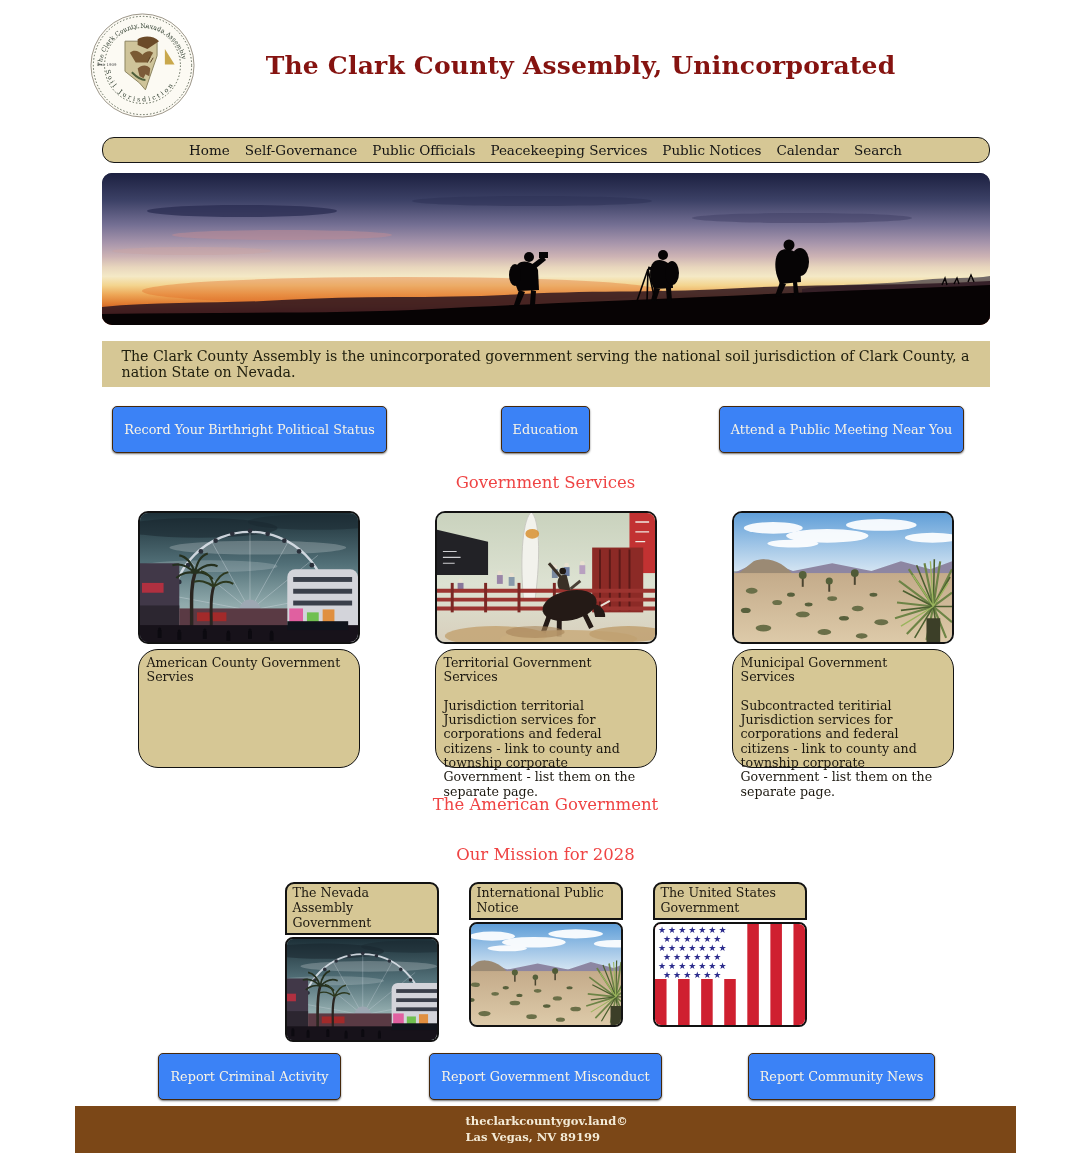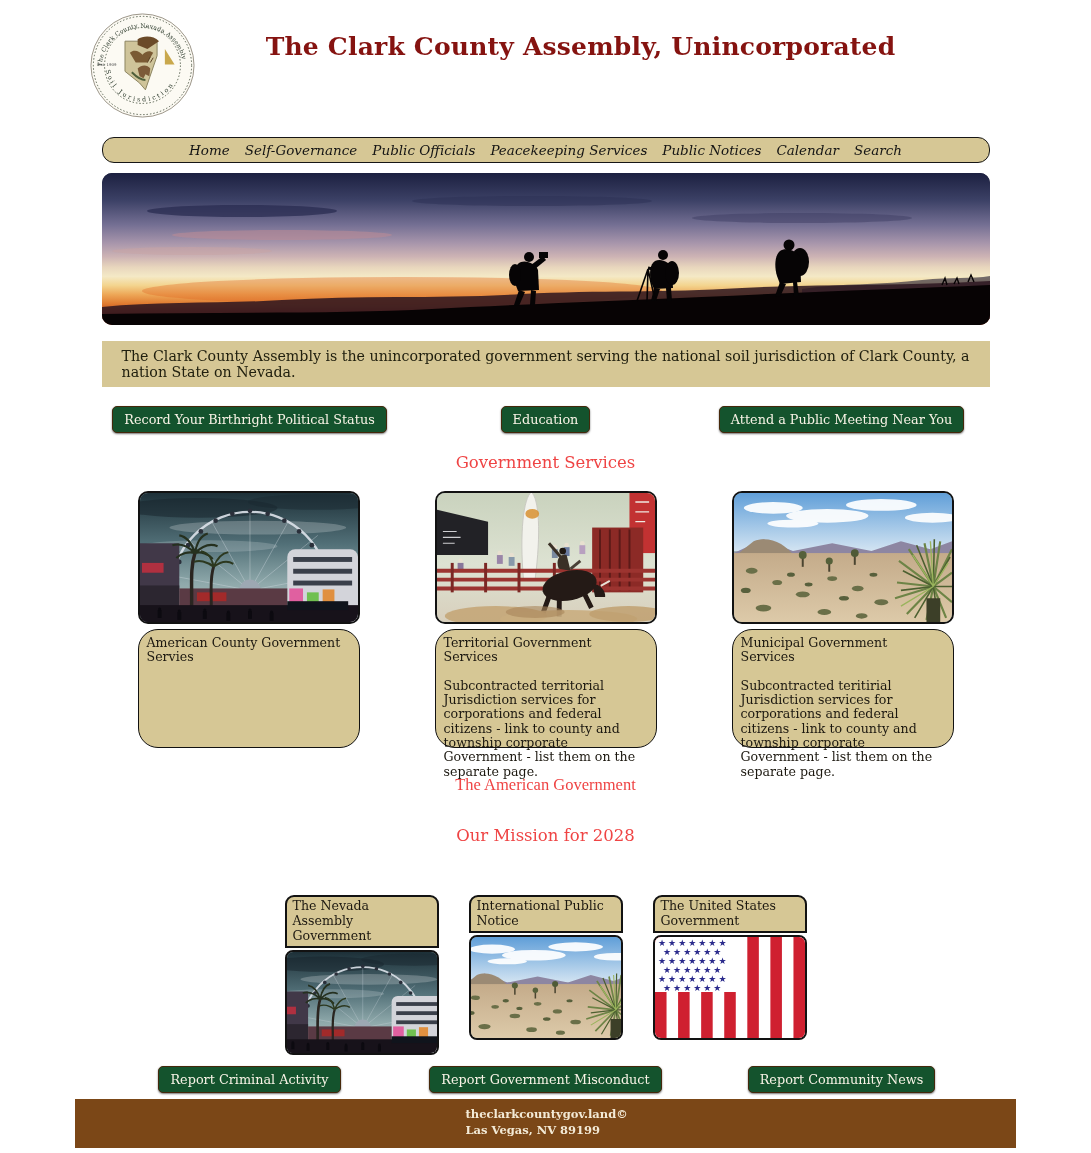--- a/index.html
+++ b/index.html
@@ -7,58 +7,57 @@
     width:1091px;min-height:1153px;background:#ffffff;
     font-family:"DejaVu Serif","Liberation Serif",serif;
     color:#1c1810;
   }
   .container{width:888px;margin:0 auto;position:relative;}
 
   
   .header{height:137px;position:relative;}
   .logo{position:absolute;left:-13px;top:12px;width:107px;height:107px;}
   .site-title{
-    text-align:center;padding-top:32px;margin:0 0 0 70px;
+    text-align:center;padding-top:51px;margin:0 0 0 70px;
     font-size:25px;font-weight:bold;color:#851310;letter-spacing:.2px;
   }
 
   
   .nav{
     height:24px;background:#d6c795;border:1px solid #161616;border-radius:12px;
     display:flex;justify-content:center;align-items:center;gap:15px;
     font-size:13.5px;
-    font-style:italic;
   }
   .nav a{color:#141414;text-decoration:none;cursor:pointer;}
 
   
   .hero{margin-top:10px;height:152px;border-radius:10px;overflow:hidden;background:#20243f;}
   .hero svg{display:block;width:100%;height:100%;}
 
   
   .tagline{
     margin-top:16px;background:#d6c795;padding:7px 20px;
     font-size:14.2px;color:#21200f;
   }
 
   
   .btn-row{margin-top:19px;display:grid;grid-template-columns:1fr 1fr 1fr;}
   .btn-row .cell{display:flex;justify-content:center;align-items:center;}
   .btn{
-    background:#14532d;color:#f8f3e6;border:1px solid #45280b;border-radius:5px;
-    padding:5px 11px;font-size:12.8px;font-family:inherit;
+    background:#3b82f6;color:#f8f3e6;border:1px solid #45280b;border-radius:5px;
+    padding:15px 11px;font-size:12.8px;font-family:inherit;
     box-shadow:0 1px 2px rgba(0,0,0,.55);cursor:pointer;white-space:nowrap;
   }
 
   
   .section-heading{
     margin:20px 0 0;text-align:center;color:#ef4444;
     font-size:16.5px;font-weight:normal;
   }
-  .section-heading.gap-lg{margin-top:27px;font-family:Liberation Serif, serif;}
+  .section-heading.gap-lg{margin-top:27px;}
   .section-heading.gap-xl{margin-top:31px;}
 
   
   .cards{margin-top:19px;padding:0 36px;display:flex;justify-content:space-between;}
   .card{width:222px;}
   .card-img{
     width:218px;height:129px;border:2px solid #121212;border-radius:10px;
     overflow:hidden;background:#9aa;display:block;
   }
   .card-img svg{display:block;width:100%;height:100%;}
@@ -67,21 +66,21 @@
     background:#d6c795;border:1px solid #121212;border-radius:20px;
     padding:6px 8px;font-size:12.6px;line-height:1.14;
   }
   .card-title{margin:0 0 14px 0;}
   ul.svc{margin:0;padding:0;list-style:none;}
   ul.svc li::before{content:"• ";}
   .card-body div{margin:0;}
 
   
   .mini-row{margin-top:18px;display:flex;justify-content:center;gap:30px;}
-  .mini{width:154px;margin-top:32px;}
+  .mini{width:154px;}
   .mini-header{
     box-sizing:border-box;width:154px;min-height:34px;
     background:#d6c795;border:2px solid #121212;border-radius:9px 9px 0 0;
     padding:2px 6px;font-size:12.6px;line-height:1.18;
   }
   .mini-img{
     width:150px;height:101px;border:2px solid #121212;border-radius:8px;
     overflow:hidden;margin-top:2px;background:#9aa;
   }
   .mini-img svg{display:block;width:100%;height:100%;}
@@ -452,21 +451,21 @@
 
     <div class="card">
       <div class="card-img" aria-label="Rodeo bull riding event with banners, chutes and spectators">
         <svg viewBox="0 0 222 133" preserveAspectRatio="xMidYMid slice">
             <use href="#art-rodeo"></use>
           </svg>
       </div>
       <div class="card-text">
         <div class="card-title">Territorial Government Services</div>
         <div class="card-body">
-          <div>Subcontracted territorial</div>
+          <div>Jurisdiction territorial</div>
           <div>Jurisdiction services for corporations and federal citizens - link to county and township corporate Government - list them on the separate page.</div>
         </div>
       </div>
     </div>
 
     <div class="card">
       <div class="card-img" aria-label="Mojave desert landscape with Joshua trees and a yucca plant">
         <svg viewBox="0 0 222 133" preserveAspectRatio="xMidYMid slice">
             <use href="#art-desert"></use>
           </svg>

